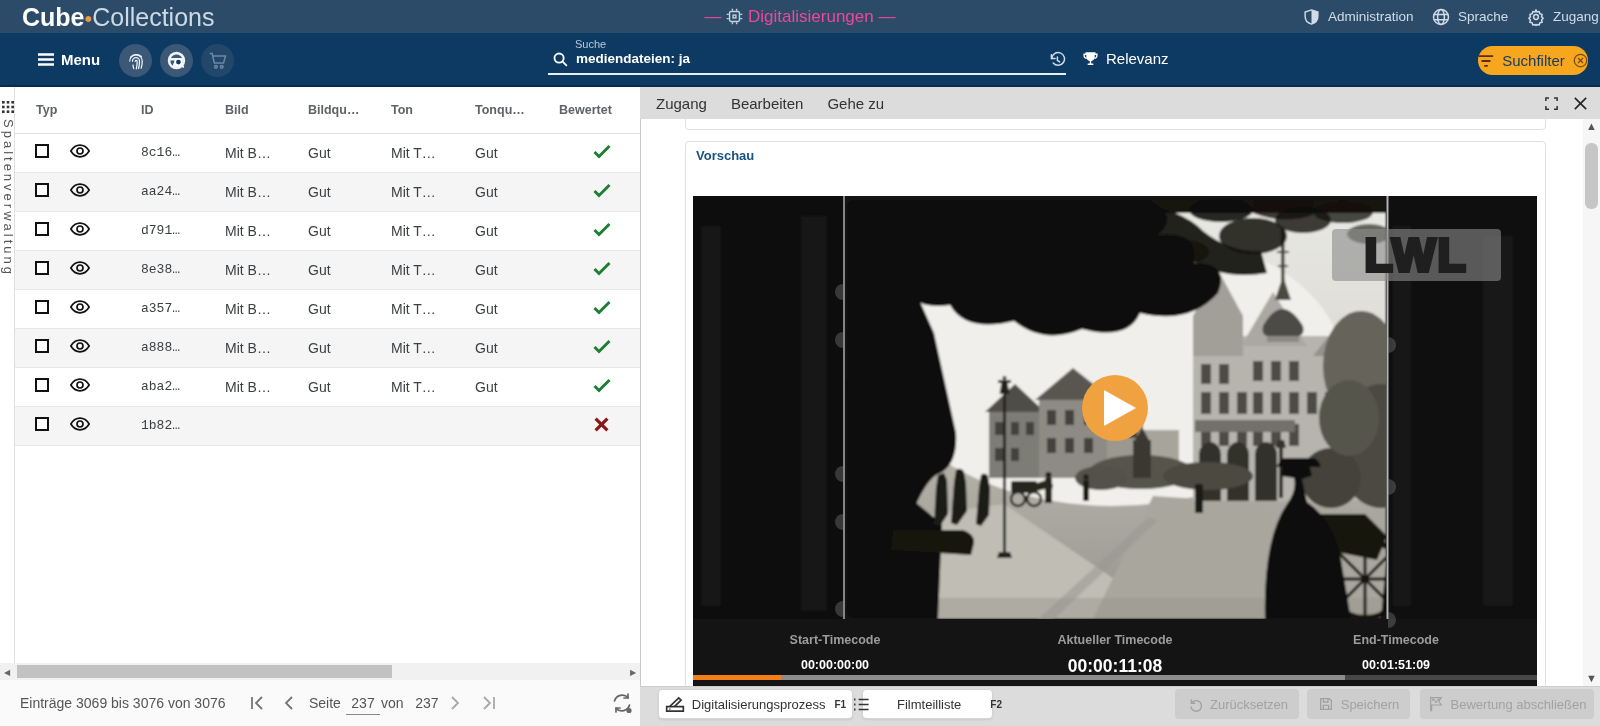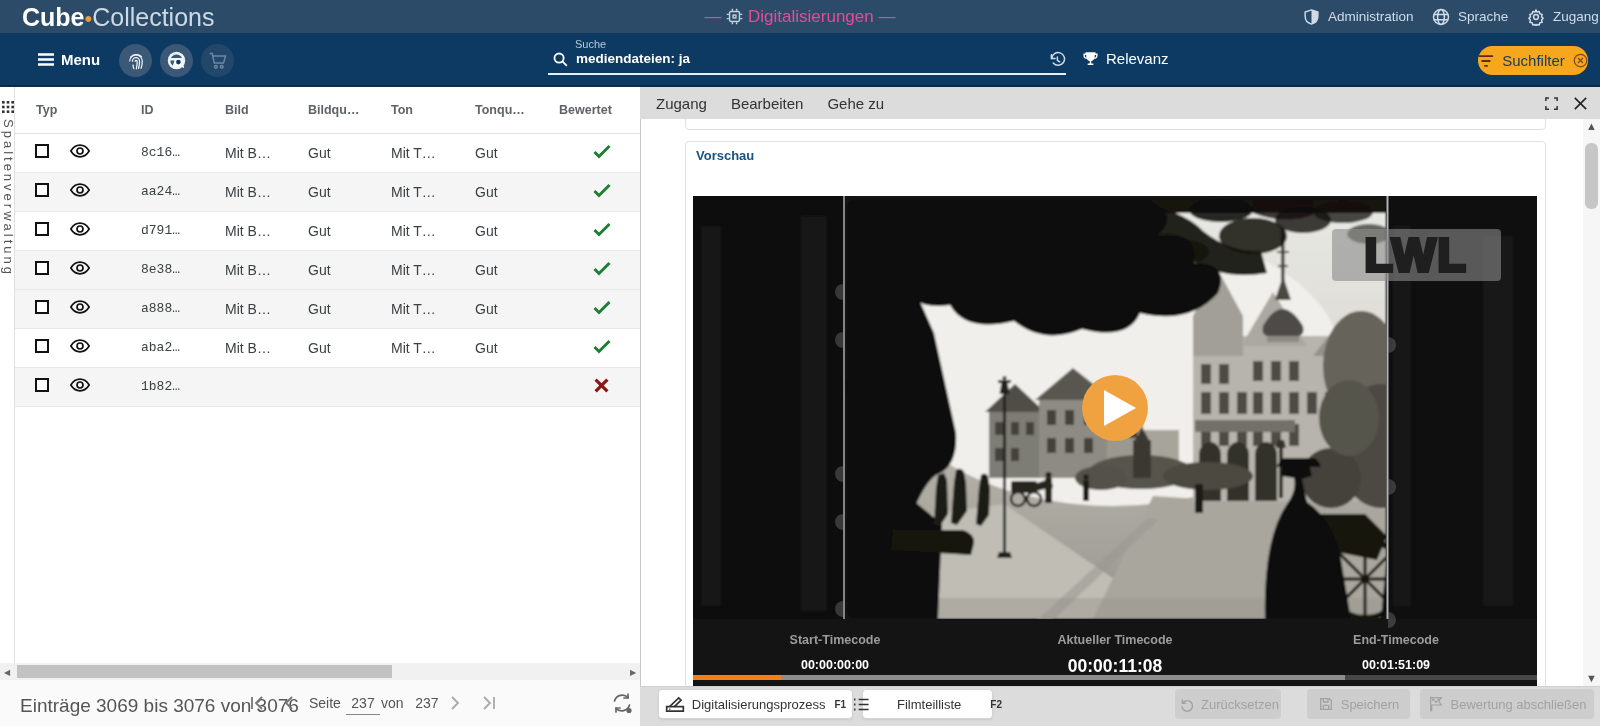--- a/index.html
+++ b/index.html
@@ -37,21 +37,21 @@
 #tbl td { height:39px; font-size:14px; color:#3c4043; border-bottom:1px solid #e8e8e8; vertical-align:middle; }
 #tbl tr.alt td { background:#f5f5f5; }
 #tbl .mono { font-family:"Liberation Mono", monospace; font-size:13px; color:#3c4043; }
 #tbl .ck { text-align:center; }
 .cbx { display:inline-block; width:14px; height:14px; border:2px solid #111; background:#fff; }
 
 
 #hscroll { left:0; top:663px; width:640px; height:17px; background:#f1f1f1; }
 #hthumb { left:17px; top:665px; width:375px; height:13px; background:#c2c2c2; border-radius:0px; }
 #footer { left:0; top:680px; width:640px; height:46px; background:#fafafa; }
-#footer-text { left:20px; top:695px; font-size:19px; color:#555;text-align:right; }
+#footer-text { left:20px; top:695px; font-size:14px; color:#555;text-align:right; }
 #seite { left:309px; top:695px; font-size:14px; color:#555; }
 #page-num { left:346px; top:695px; width:34px; text-align:center; font-size:14px; color:#555; border-bottom:1px solid #888; padding-bottom:3px; }
 #von237 { left:381px; top:695px; font-size:14px; color:#555; }
 
 
 #modal { left:640px; top:87px; width:960px; height:639px; background:#fff; border-left:1px solid #c9c9c9; }
 #mbar { left:640px; top:87px; width:960px; height:32px; background:#dcdcdc; display:flex; align-items:center; color:#333; font-size:15px; }
 #mbar .mi { margin-left:24px; }
 #mbar .mi:first-child { margin-left:16px; }
 #vscroll { left:1583px; top:119px; width:17px; height:567px; background:#f6f6f6; }
@@ -247,20 +247,35 @@
               <path d="M1.5 7.5l4.5 4.5L16.5 1.5" fill="none" stroke="#1e7e34" stroke-width="3"></path>
             </svg></td>
         </tr>
     <tr class="alt">
           <td style="padding-left:20px;"><span class="cbx"></span></td>
           <td><svg width="20" height="14" viewBox="0 0 24 16">
               <path d="M12 1C7 1 3.3 4.2 1 8c2.3 3.8 6 7 11 7s8.7-3.2 11-7c-2.3-3.8-6-7-11-7z" fill="none" stroke="#111" stroke-width="2"></path>
               <circle cx="12" cy="8" r="3.6" fill="none" stroke="#111" stroke-width="2"></circle>
             </svg></td>
           <td class="mono">8e38…</td>
+          <td>Mit B…</td>
+          <td>Gut</td>
+          <td>Mit T…</td>
+          <td>Gut</td>
+          <td class="ck"><svg width="18" height="15" viewBox="0 0 18 14">
+              <path d="M1.5 7.5l4.5 4.5L16.5 1.5" fill="none" stroke="#1e7e34" stroke-width="3"></path>
+            </svg></td>
+        </tr>
+    <tr>
+          <td style="padding-left:20px;"><span class="cbx"></span></td>
+          <td><svg width="20" height="14" viewBox="0 0 24 16">
+              <path d="M12 1C7 1 3.3 4.2 1 8c2.3 3.8 6 7 11 7s8.7-3.2 11-7c-2.3-3.8-6-7-11-7z" fill="none" stroke="#111" stroke-width="2"></path>
+              <circle cx="12" cy="8" r="3.6" fill="none" stroke="#111" stroke-width="2"></circle>
+            </svg></td>
+          <td class="mono">a357…</td>
           <td>Mit B…</td>
           <td>Gut</td>
           <td>Mit T…</td>
           <td>Gut</td>
           <td class="ck"><svg width="18" height="15" viewBox="0 0 18 14">
               <path d="M1.5 7.5l4.5 4.5L16.5 1.5" fill="none" stroke="#1e7e34" stroke-width="3"></path>
             </svg></td>
         </tr>
     <tr class="alt">
           <td style="padding-left:20px;"><span class="cbx"></span></td>
@@ -596,21 +611,21 @@
       <span class="fkey">F1</span>
   </div>
   <div class="tbtn white abs" style="left:862px; width:131px; padding:0 6px;gap:27px;">
     <svg width="17" height="15" viewBox="0 0 24 20" fill="none" stroke="#333" stroke-width="2.2">
         <path d="M8 3h14M8 10h14M8 17h14"></path>
         <path d="M1.5 3h2M1.5 10h2M1.5 17h2" stroke-width="2.6"></path>
       </svg>
     <span>Filmteilliste</span>
       <span class="fkey">F2</span>
   </div>
-  <div class="tbtn dis abs" style="left:1175px; width:106px; padding:0;">
+  <div class="tbtn dis abs" style="left:1175px; width:124px; padding:0;">
     <svg width="17" height="17" viewBox="0 0 24 24" fill="none" stroke="#a2a2a2" stroke-width="2">
         <path d="M7.5 5.5v4.8h4.8" stroke-linecap="round"></path>
         <path d="M8 10a7.5 7.5 0 11-1 5.5" stroke-linecap="round"></path>
       </svg>
     <span>Zurücksetzen</span>
   </div>
   <div class="tbtn dis abs" style="left:1307px; width:103px; padding:0;">
     <svg width="16" height="16" viewBox="0 0 24 24" fill="none" stroke="#a2a2a2" stroke-width="2">
         <path d="M4 4h13l3 3v13H4z"></path>
         <path d="M8 4v5h7V4M8 20v-6h8v6"></path>

